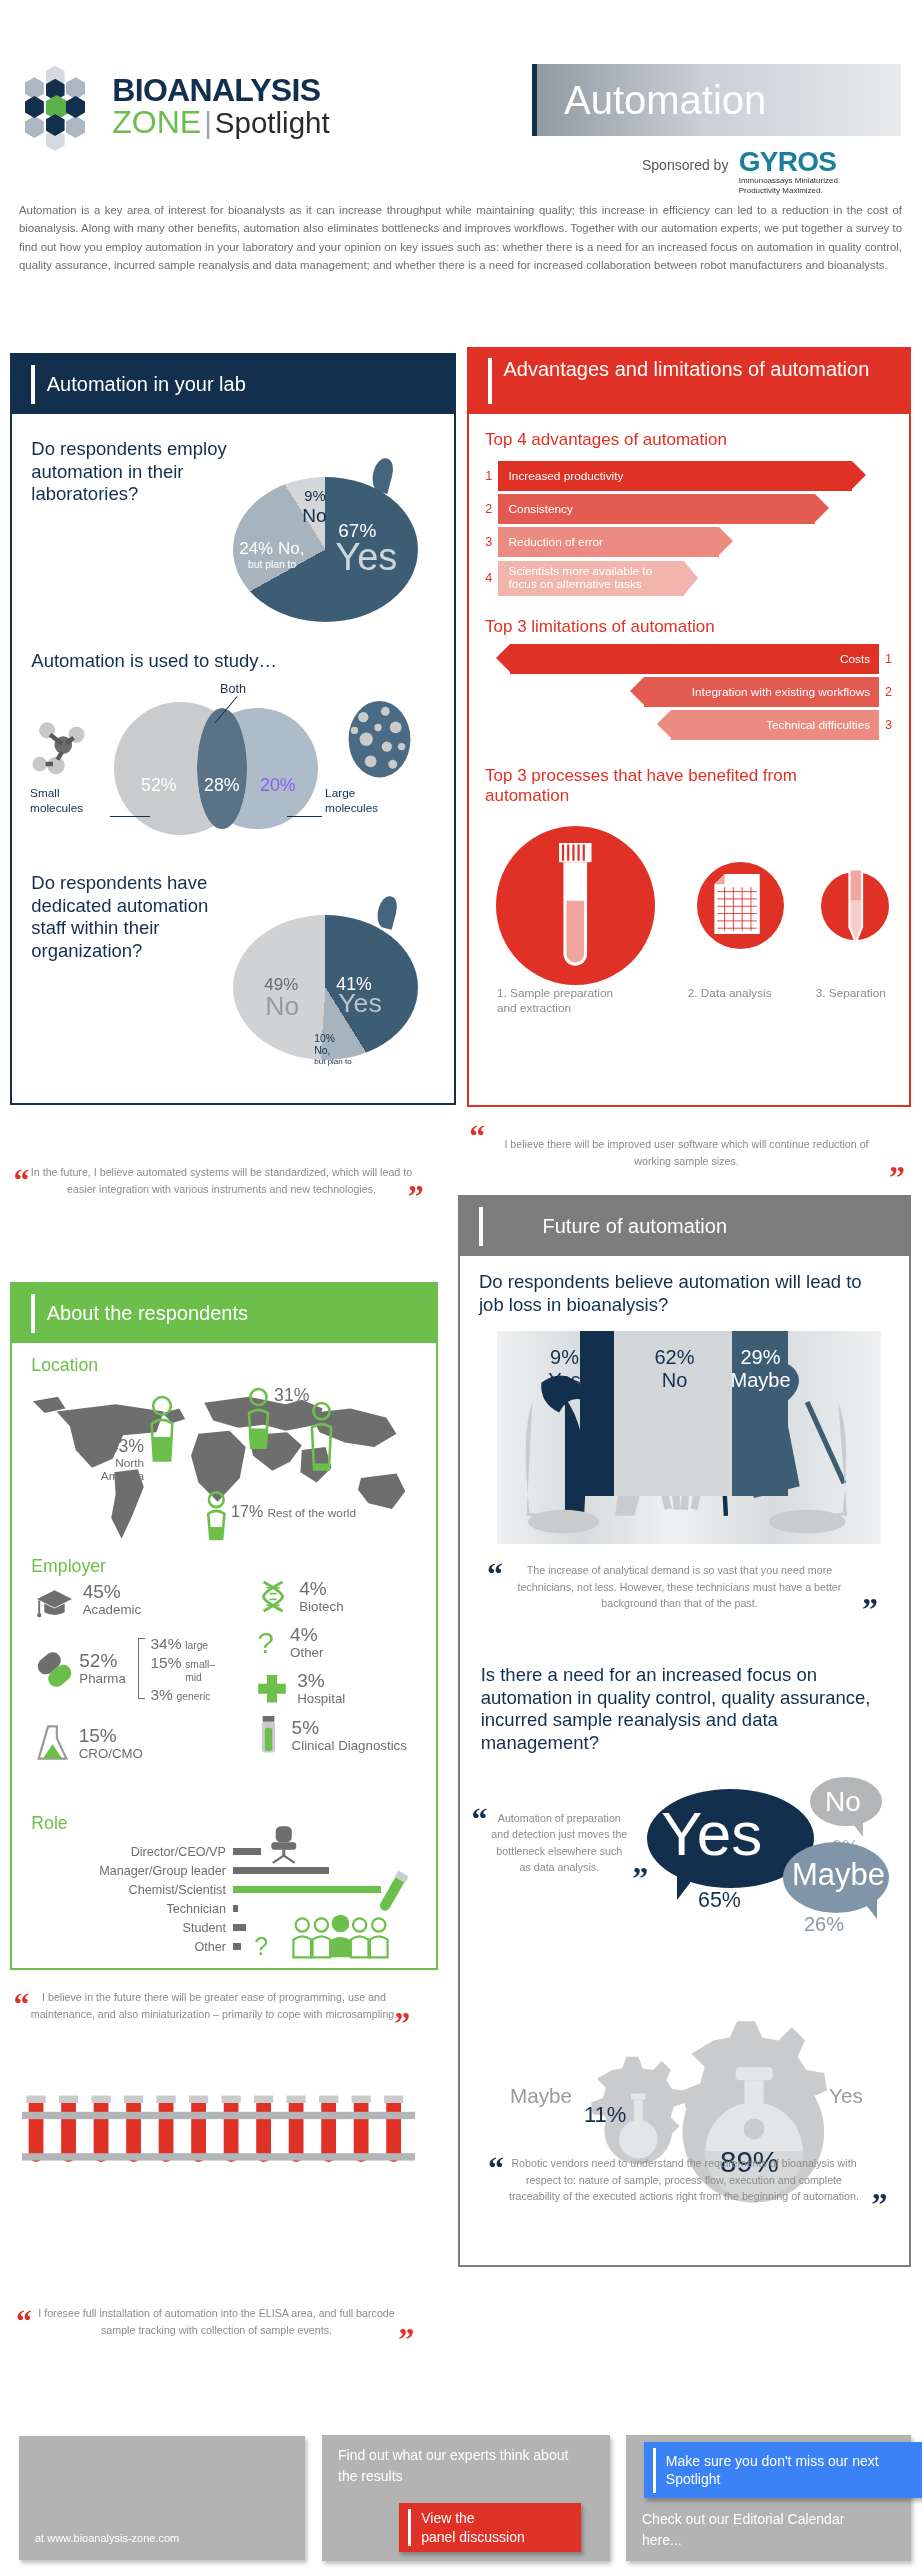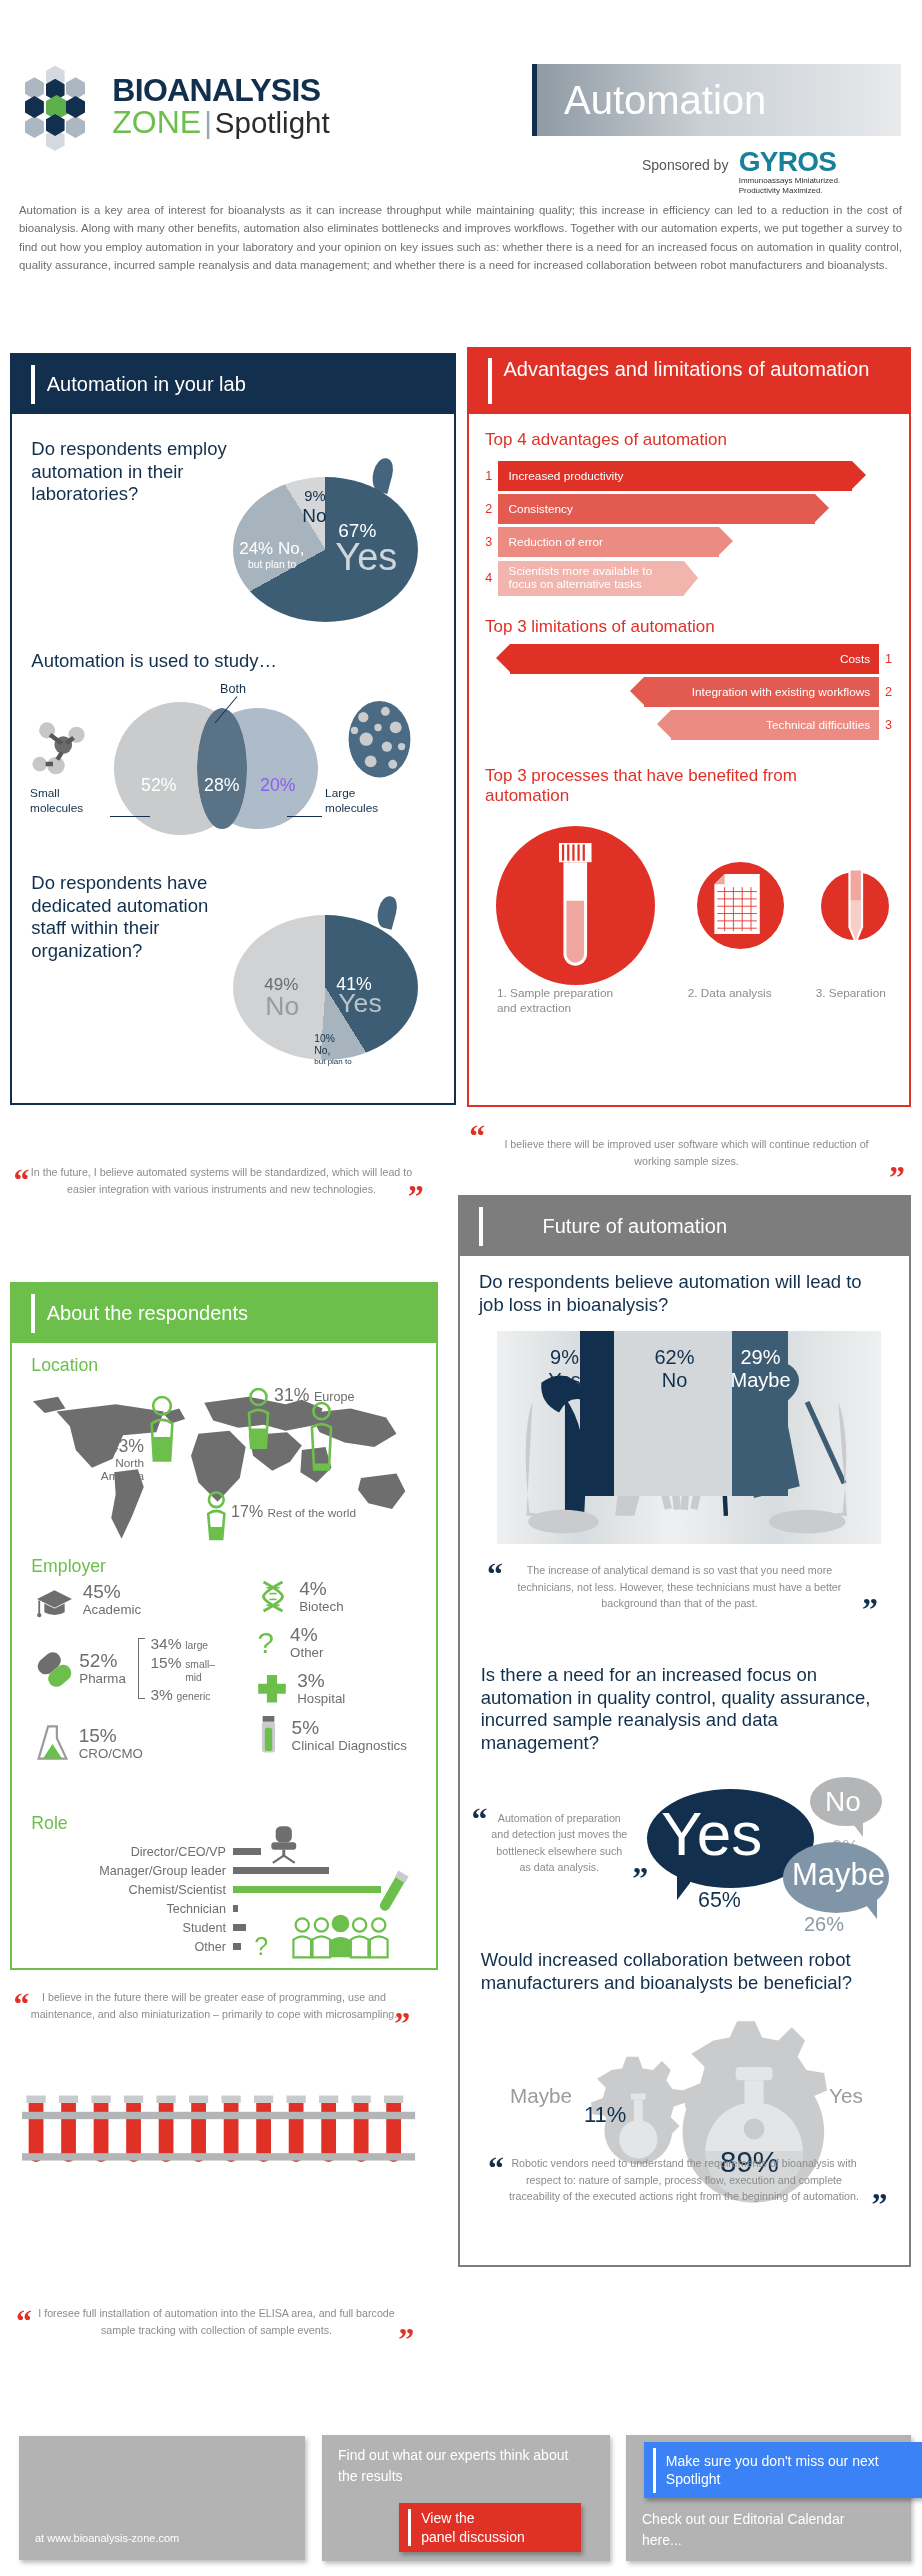--- a/index.html
+++ b/index.html
@@ -391,21 +391,21 @@
       <svg width="26.6" height="52" style="position:absolute; left:176px; top:111px;" viewBox="0 0 36 70">
         <circle cx="18" cy="13" r="10" fill="none" stroke="#6cbf4b" stroke-width="3.5"></circle>
         <path d="M7 32 q11 -8 22 0 L26 66 L10 66 Z" fill="none" stroke="#6cbf4b" stroke-width="3.5"></path>
         <path d="M8 50 L28 50 L26 66 L10 66 Z" fill="#6cbf4b"></path>
       </svg>
 
       <div style="position:absolute; left:43px; top:58px; text-align:right; width:74px; line-height:1.12;">
         <div style="font-size:17.7px; color:#6e6e6e;">43%</div>
         <div style="font-size:11.8px; color:#6e6e6e;">North America</div>
       </div>
-      <div style="position:absolute; left:247px; top:5.9px; display:flex; align-items:baseline; gap:4.4px;">
+      <div style="position:absolute; left:247px; top:5.9px; display:flex; align-items:baseline; gap:4.4px;flex-direction:column;">
         <span style="font-size:17.7px; color:#6e6e6e;">31%</span>
         <span style="font-size:12.6px; color:#6e6e6e;">Europe</span>
       </div>
       <div style="position:absolute; left:303px; top:29.5px; display:flex; align-items:baseline; gap:4.4px;">
         <span style="font-size:17.7px; color:#6e6e6e;">9%</span>
         <span style="font-size:12.6px; color:#6e6e6e;">India</span>
       </div>
       <div style="position:absolute; left:204px; top:124px; display:flex; align-items:baseline; gap:4.4px;">
         <span style="font-size:16px; color:#6e6e6e;">17%</span>
         <span style="font-size:11.8px; color:#6e6e6e;">Rest of the world</span>
@@ -651,21 +651,20 @@
       <div style="position:absolute; left:313px; top:77px; color:#fff; font-size:31px; font-weight:300;">Maybe</div>
       <div style="position:absolute; left:325px; top:133px; color:#8c9aa4; font-size:20px;">26%</div>
 
       <div class="quote" style="left:10.3px; top:29.5px; width:140px; text-align:center;">
         <span class="qmark qm-navy" style="left:-17.7px; top:3px;">“</span>
         <span>Automation of preparation and detection just moves the bottleneck elsewhere such as data analysis.</span>
         <span class="qmark qm-navy" style="right:-19px; bottom:-8.9px;">”</span>
       </div>
     </div>
 
-    <div style="position:absolute; left:20.7px; top:752px; width:399px;" class="q">Would increased collaboration between robot manufacturers and bioanalysts be beneficial?</div>
 
     <div style="position:absolute; left:19px; top:824px; width:413px; height:207px;">
       <svg width="413" height="207" viewBox="0 0 560 280">
         <g fill="#c9cbcc">
           <path d="M180 66 l14 -2 6 -16 16 0 6 16 14 2 12 -12 12 12 -6 14 8 12 16 2 2 16 -16 6 -4 14 12 12 -12 12 -14 -6 -12 8 -2 16 -16 2 -6 -16 -14 -4 -12 12 -12 -12 6 -14 -8 -12 -16 -2 -2 -16 16 -6 4 -14 -12 -12 z"></path>
           <circle cx="216" cy="148" r="46" fill="#c9cbcc"></circle>
         </g>
         <g fill="#c9cbcc">
           <path d="M318 26 l22 -4 10 -22 24 0 10 22 22 4 18 -18 18 18 -10 22 12 18 24 4 4 24 -24 10 -6 22 18 18 -18 18 -22 -10 -18 12 -4 24 -24 4 -10 -24 -22 -6 -18 18 -18 -18 10 -22 -12 -18 -24 -4 -4 -24 24 -10 6 -22 -18 -18 z"></path>
           <circle cx="372" cy="150" r="96" fill="#c9cbcc"></circle>

